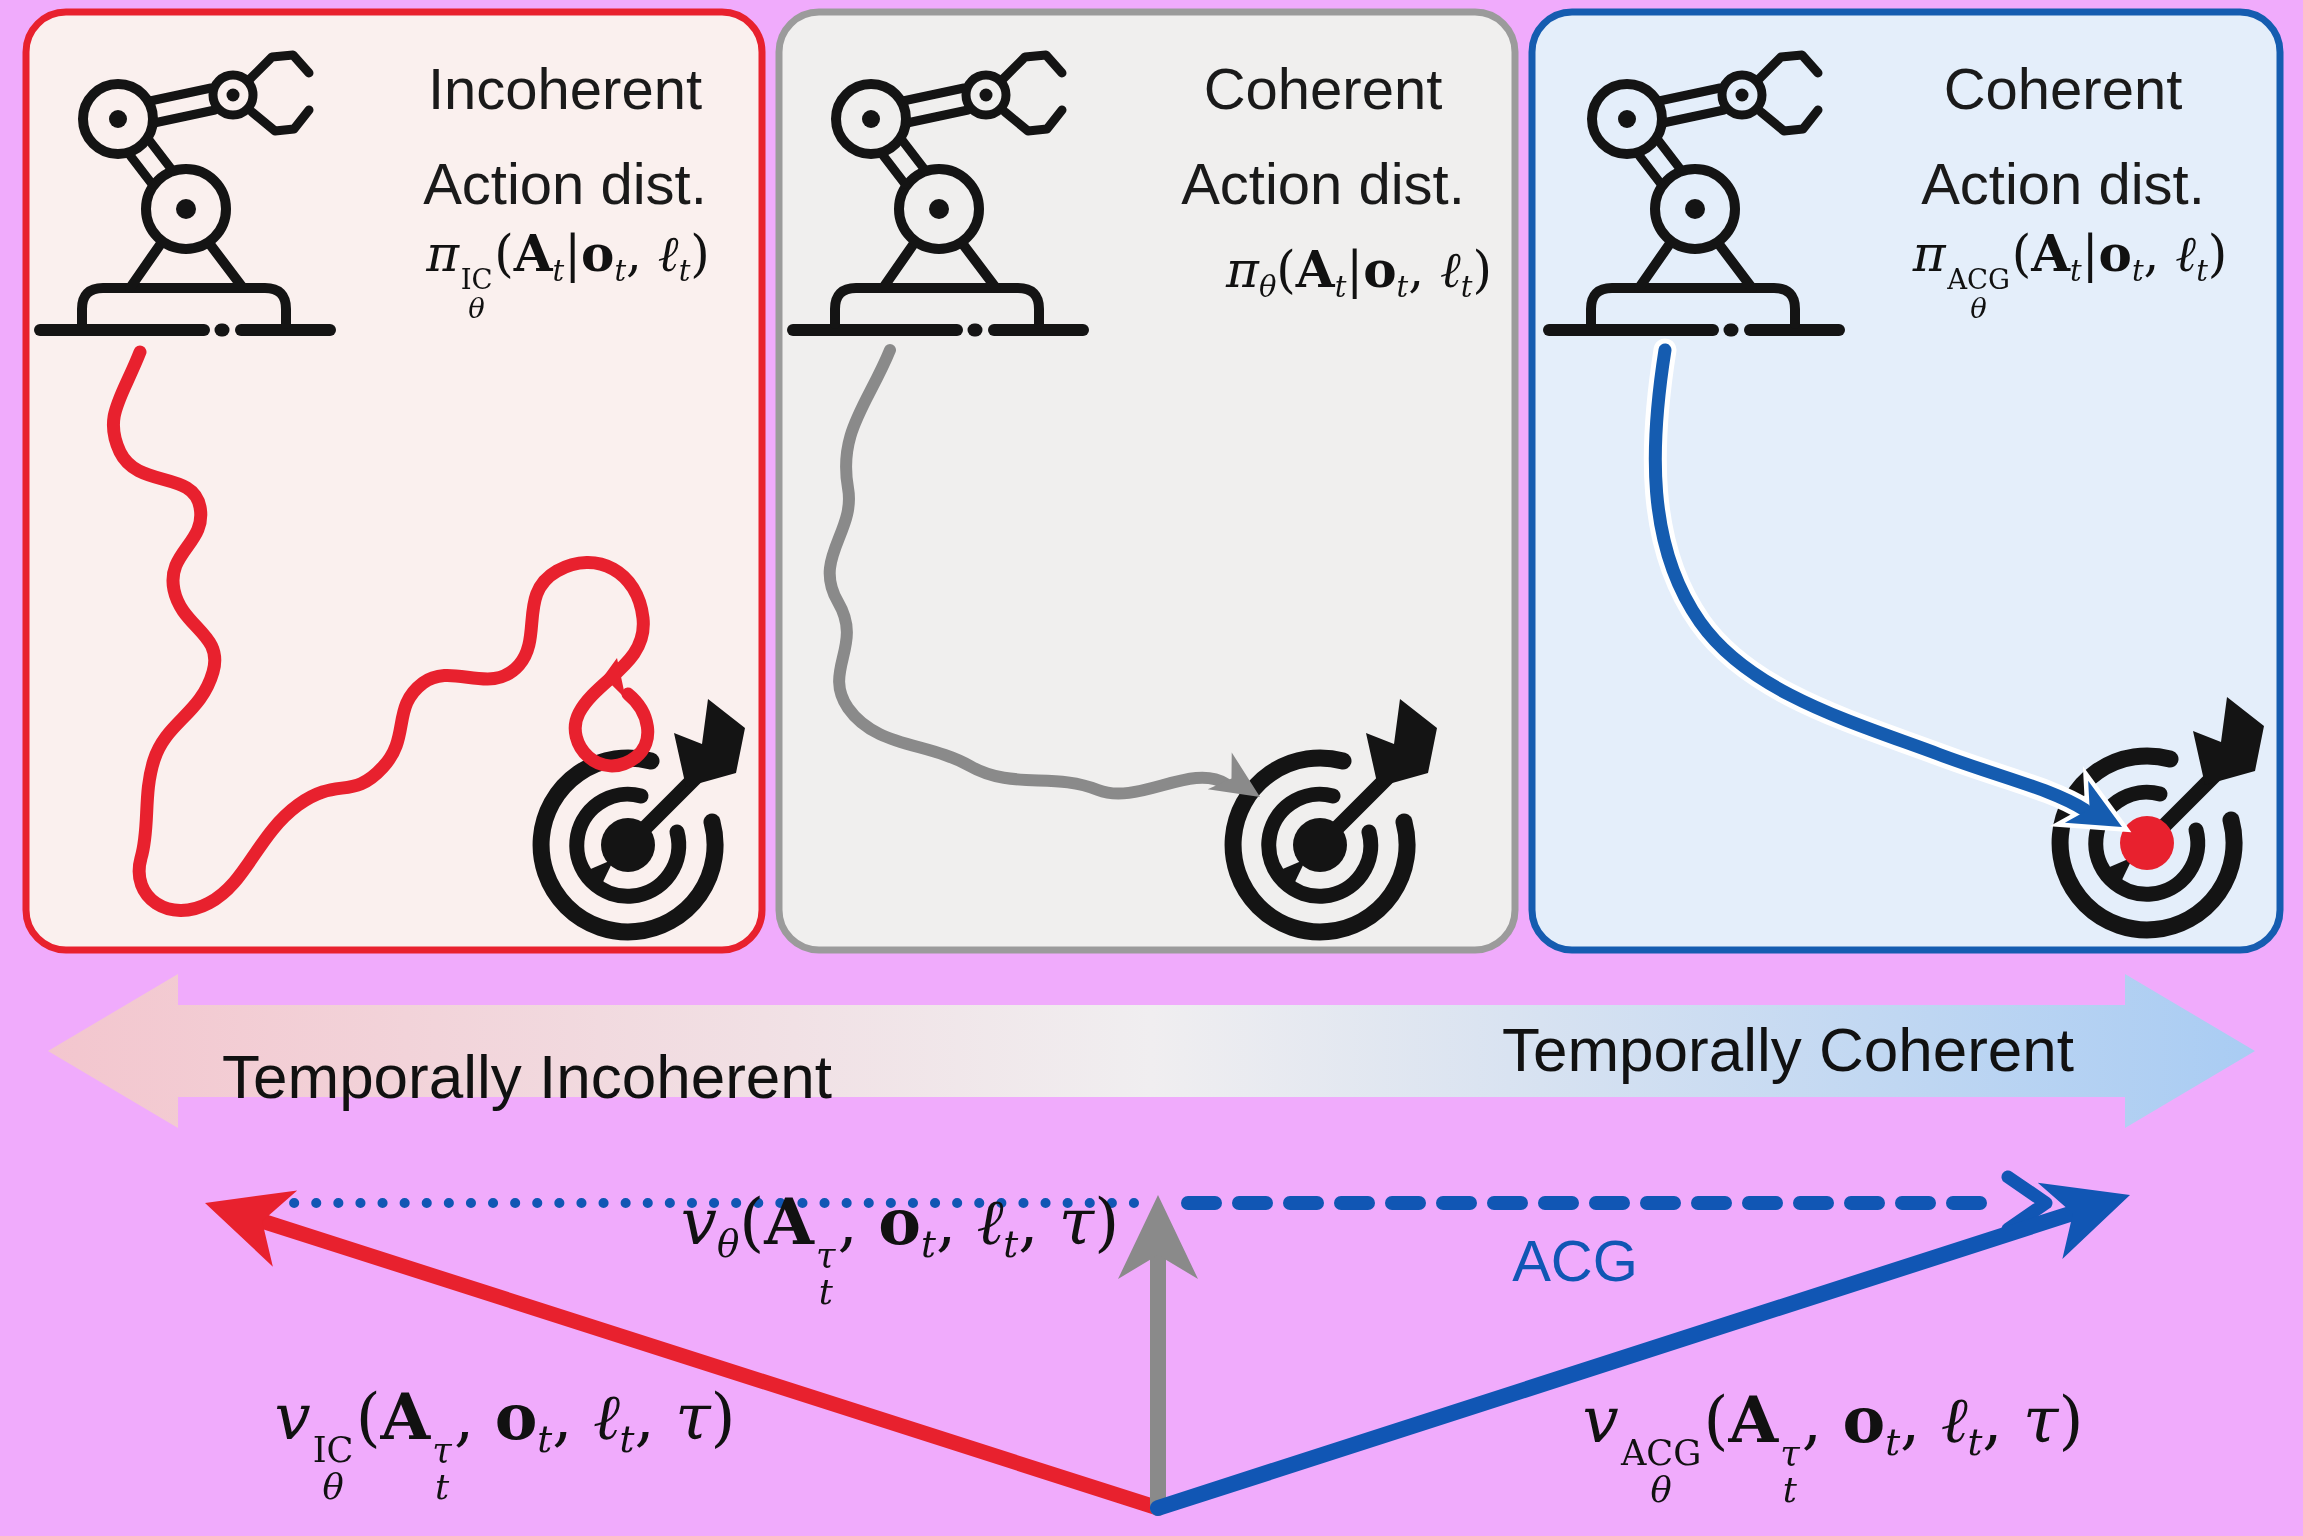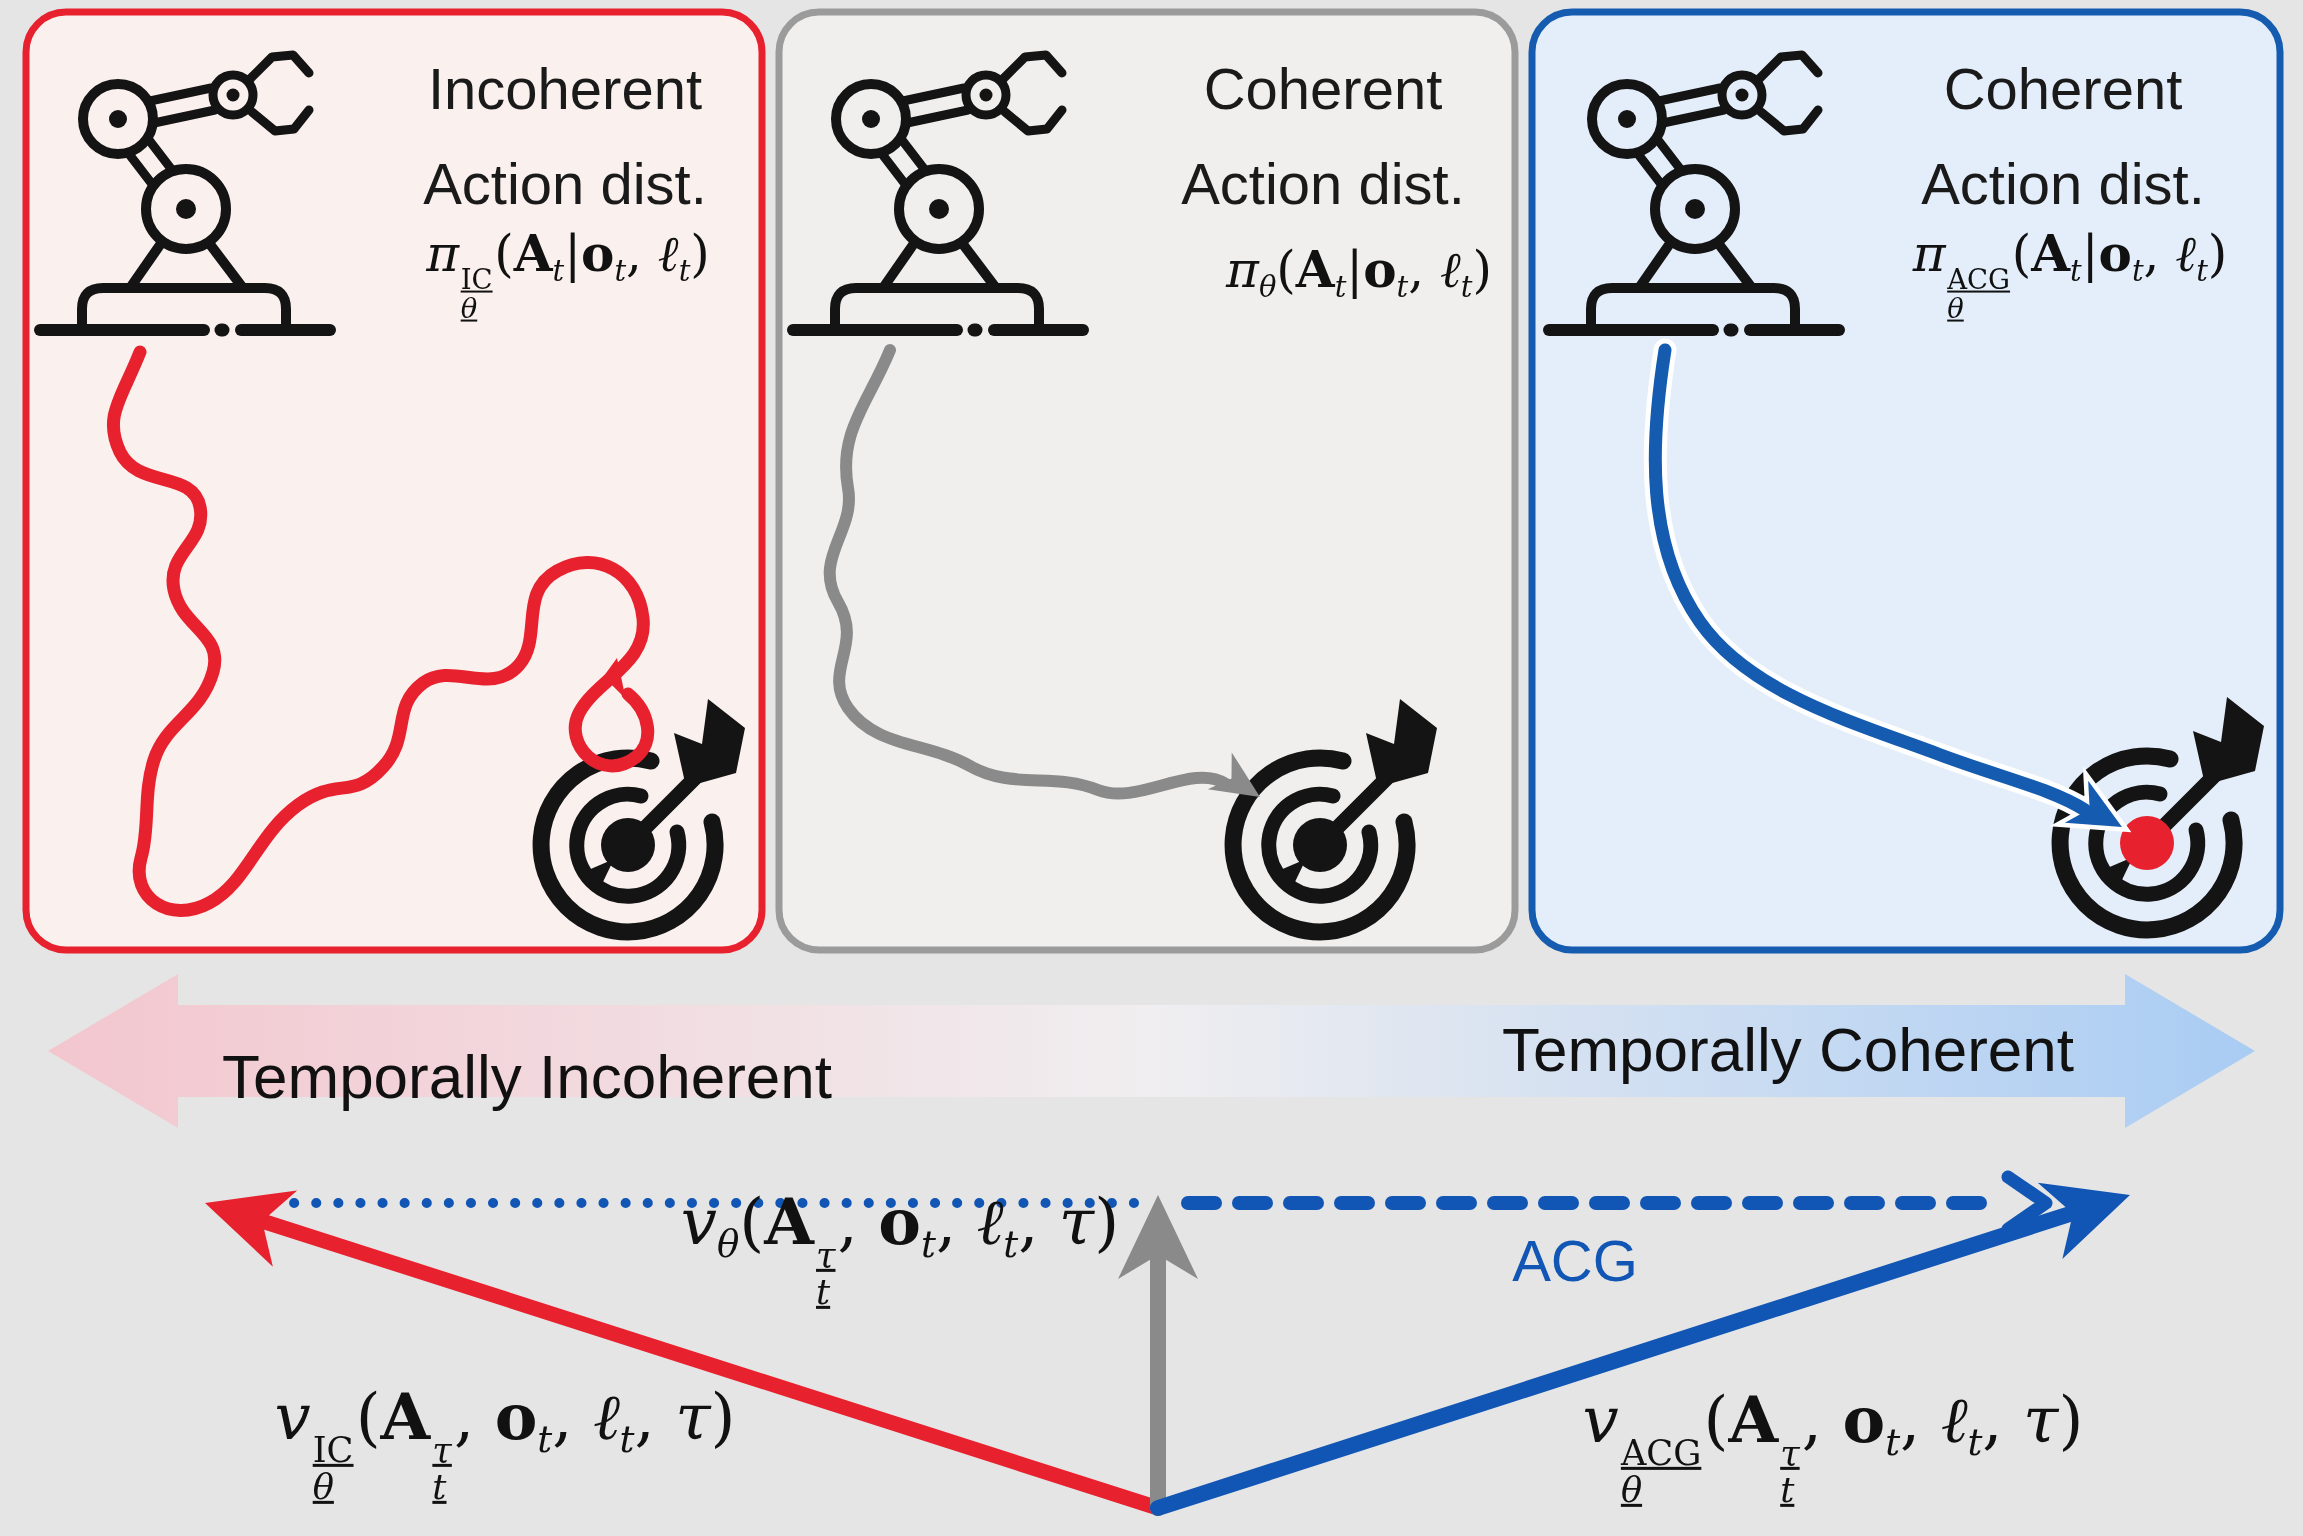--- a/index.html
+++ b/index.html
@@ -1,32 +1,32 @@
 <!DOCTYPE html>
 <html><head>
 <meta charset="utf-8">
 <style>
   html,body{margin:0;padding:0;background:#ffffff;}
-  .stage{position:relative;width:2303px;height:1536px;background:#e5e5e5;overflow:hidden;
+  .stage{position:relative;width:2303px;height:1536px;background:#f0abfc;overflow:hidden;
          font-family:"Liberation Sans",sans-serif;}
   .stage svg{position:absolute;left:0;top:0;}
   .abs{position:absolute;transform:translate(-50%,-50%);white-space:nowrap;}
   .ptitle{font-size:58px;color:#1a1a1a;letter-spacing:0;}
   .spec-label{font-size:62px;color:#111111;font-weight:500;}
   .acg{font-size:58px;color:#1156b4;font-weight:500;}
   
   .fx{font-family:"DejaVu Serif",serif;color:#111111;white-space:nowrap;}
   .fx-panel{font-size:50px;}
   .fx-lg{font-size:64px;}
   .fx .i{font-style:italic;}
   .fx .n{font-style:normal;}
   .fx .b{font-weight:700;font-style:normal;}
   .fx .sub{font-style:italic;font-size:0.58em;vertical-align:-0.35em;}
-  .fx .ss{display:inline-flex;flex-direction:column;align-items:flex-start;
-          font-size:0.55em;line-height:0.95;vertical-align:-0.65em;margin:0 0.06em;text-decoration:underline;}
+  .fx .ss{display:inline-flex;flex-direction:column;align-items:center;
+          font-size:0.55em;line-height:0.95;vertical-align:-0.65em;margin:0 0.06em;}
   .fx .ss .up{font-style:normal;}
   .fx .ss .up.it{font-style:italic;}
   .fx .ss .dn{font-style:italic;margin-top:0.10em;}
 </style>
 </head>
 <body>
 
 <div class="stage">
 
 <svg width="2303" height="1536" viewBox="0 0 2303 1536">

